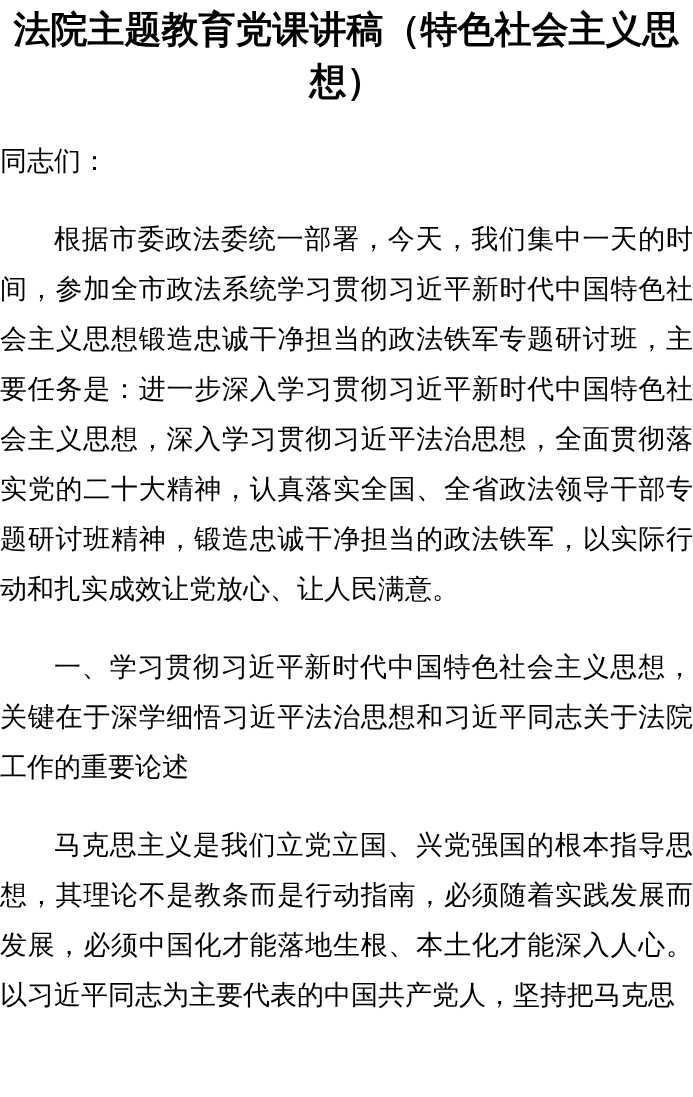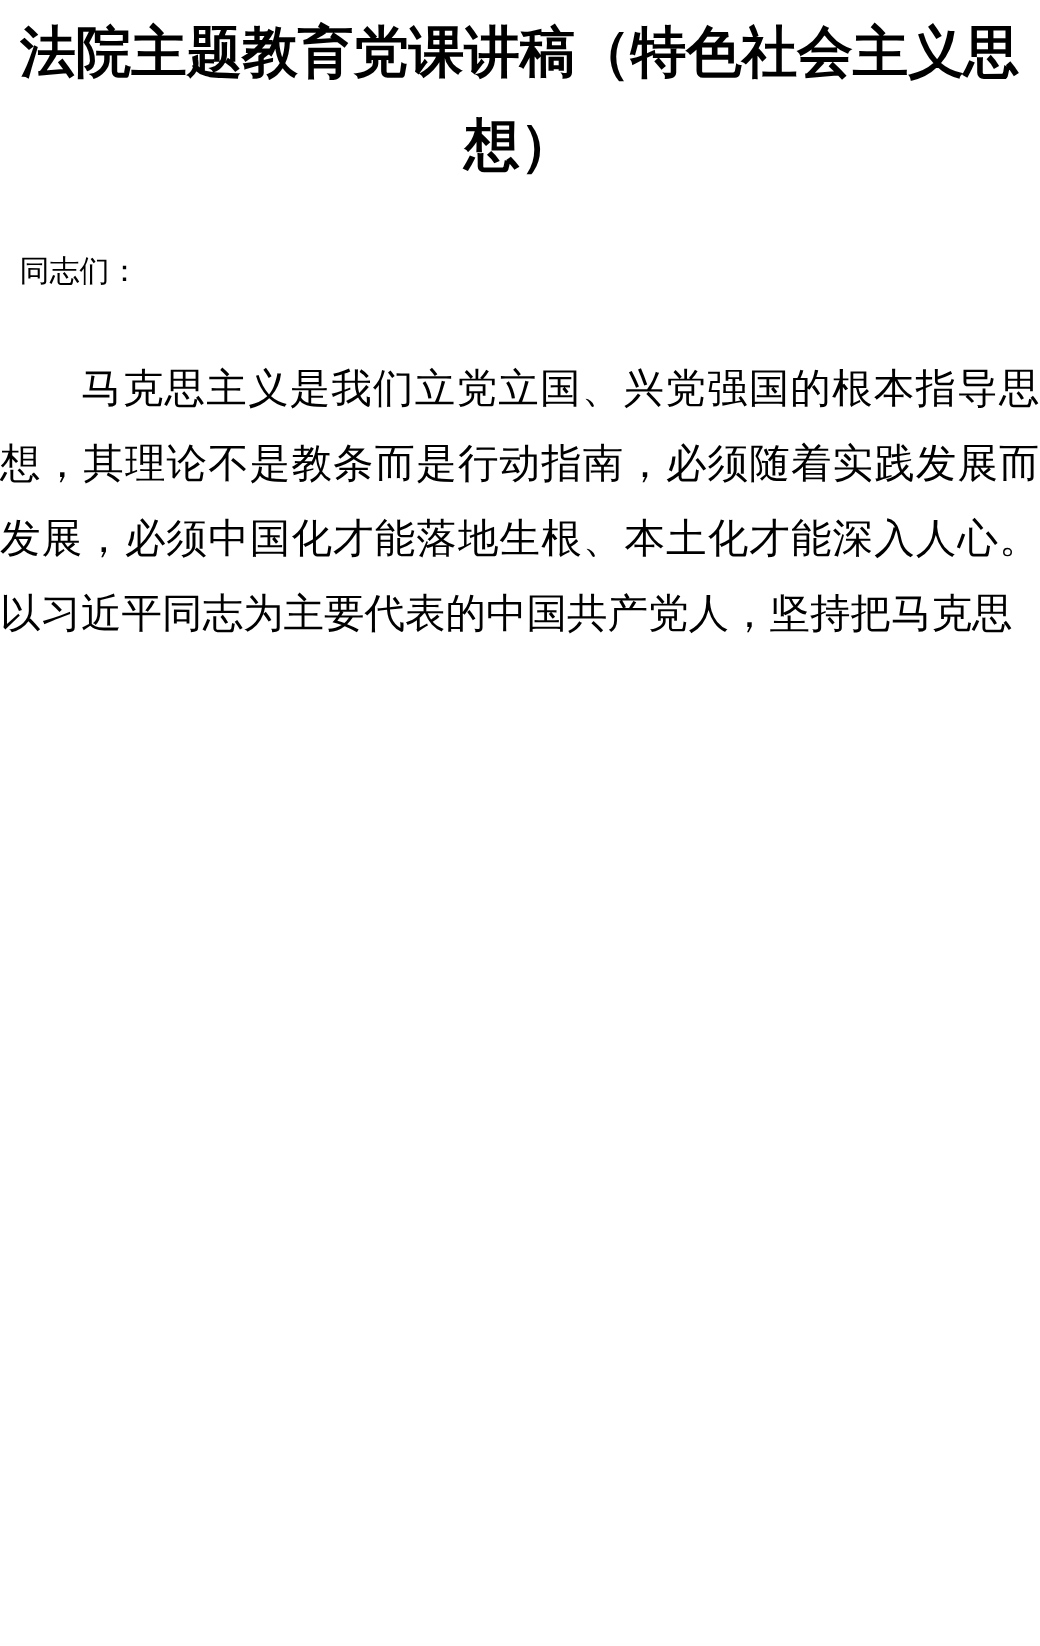--- a/index.html
+++ b/index.html
@@ -13,46 +13,48 @@
     background: #ffffff;
     color: #000000;
     font-family: "Liberation Sans", sans-serif;
   }
   .page {
     width: 693px;
   }
   .title {
     font-size: 37px;
     font-weight: 700;
-    line-height: 62px;
+    line-height: 52px;
     text-align: center;
     margin: 4px 0 16px 0;
     letter-spacing: 0;
   }
   .body-text {
     font-size: 27px;
     line-height: 50px;
     text-align: justify;
     margin: 28px 0;
   }
   .salutation {
-    font-size: 20px;
+    font-size: 27px;
     line-height: 50px;
     text-align: left;
-    margin: 28px 0 28px 13px;
+    margin: 28px 0 28px 0;
   }
   .indent {
     text-indent: 54px;
   }
 </style>
 </head>
 <body>
 
 <div class="page">
   <h1 class="title">法院主题教育党课讲稿（特色社会主义思想）</h1>
 
   <p class="salutation">同志们：</p>
 
+  <p class="body-text indent">根据市委政法委统一部署，今天，我们集中一天的时间，参加全市政法系统学习贯彻习近平新时代中国特色社会主义思想锻造忠诚干净担当的政法铁军专题研讨班，主要任务是：进一步深入学习贯彻习近平新时代中国特色社会主义思想，深入学习贯彻习近平法治思想，全面贯彻落实党的二十大精神，认真落实全国、全省政法领导干部专题研讨班精神，锻造忠诚干净担当的政法铁军，以实际行动和扎实成效让党放心、让人民满意。</p>
 
 
+  <p class="body-text indent">一、学习贯彻习近平新时代中国特色社会主义思想，关键在于深学细悟习近平法治思想和习近平同志关于法院工作的重要论述</p>
 
   <p class="body-text indent">马克思主义是我们立党立国、兴党强国的根本指导思想，其理论不是教条而是行动指南，必须随着实践发展而发展，必须中国化才能落地生根、本土化才能深入人心。以习近平同志为主要代表的中国共产党人，坚持把马克思</p>
 </div>
 
 </body></html>

